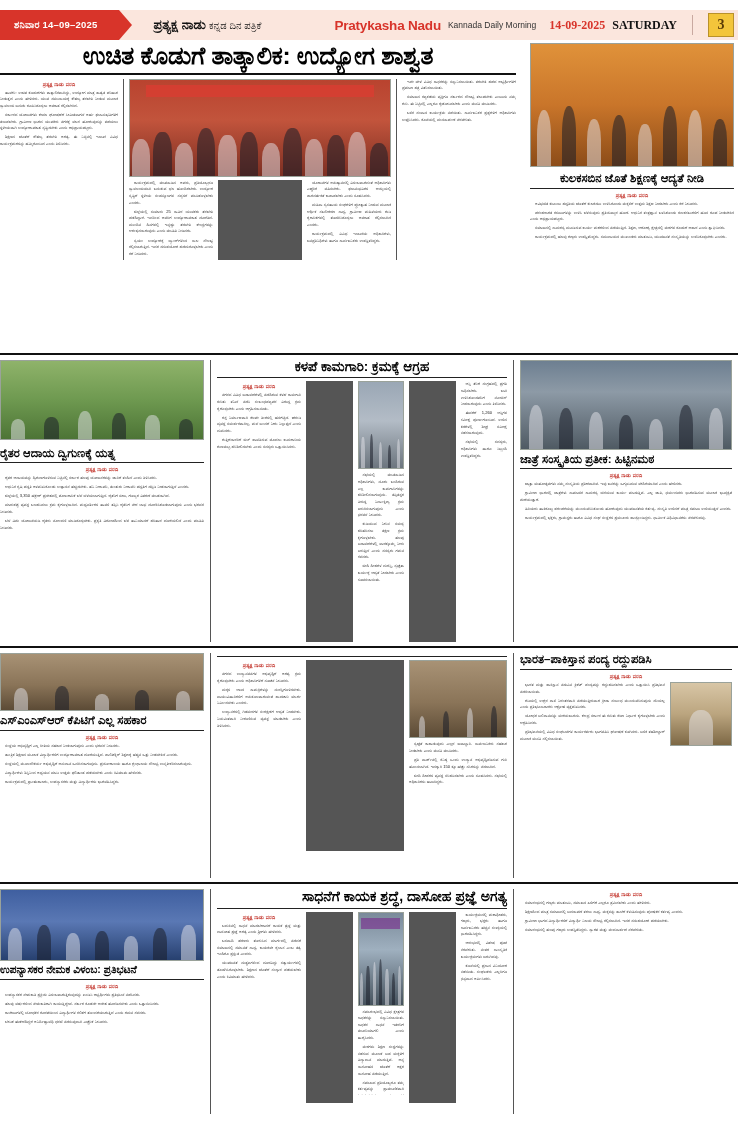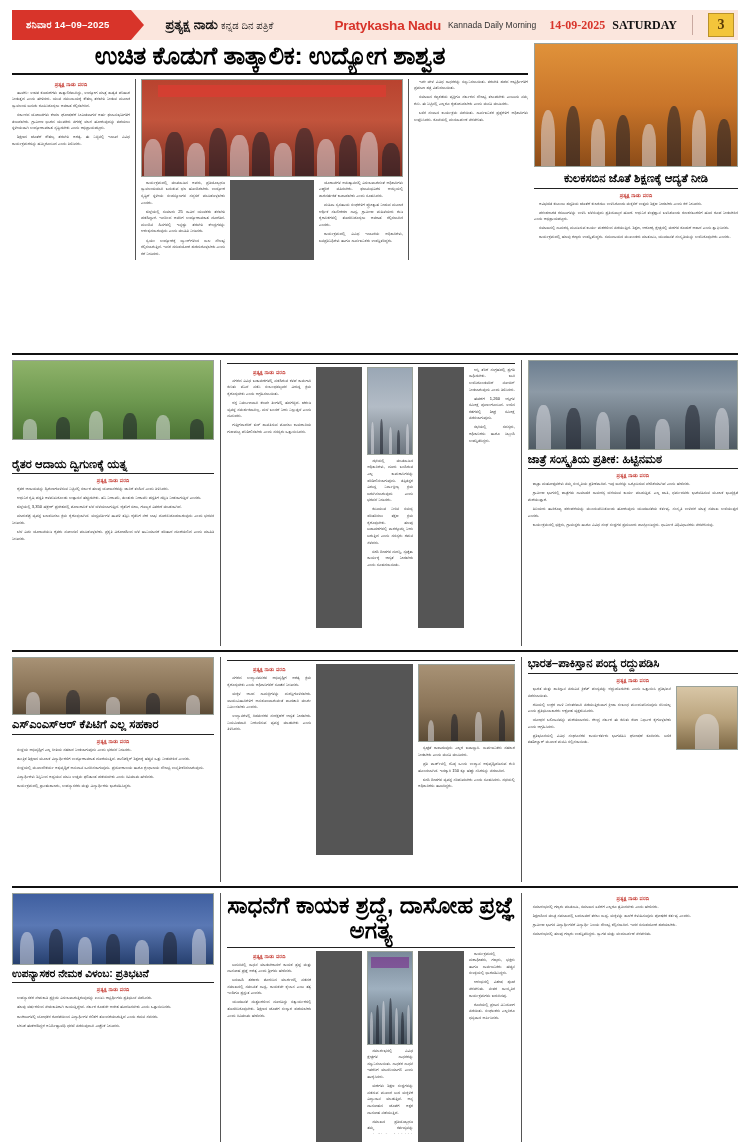--- a/index.html
+++ b/index.html
@@ -3,21 +3,21 @@
 <meta charset="utf-8">
 <style>
   html,body{margin:0;padding:0;}
   body{
     width:750px;height:1147px;
     background:#ffffff;
     font-family:"Liberation Sans", sans-serif;
     color:#111;
     overflow:hidden;
   }
-  .page{position:relative;width:750px;height:1147px;box-sizing:border-box;padding:10px 12px 8px 12px;}
+  .page{position:relative;width:750px;height:1147px;box-sizing:border-box;padding:10px 12px 8px 0;}
 
   
   .masthead{position:relative;height:30px;background:#fbe6dd;display:flex;align-items:center;}
   .mh-date-tab{
     position:relative;background:#d8342a;color:#fff;height:30px;
     display:flex;align-items:center;padding:0 22px 0 14px;
     font-size:9.5px;font-weight:bold;letter-spacing:.2px;white-space:nowrap;
   }
   .mh-date-tab::after{
     content:"";position:absolute;right:-13px;top:0;width:0;height:0;
@@ -59,31 +59,31 @@
   .ph-blue{background:linear-gradient(180deg,#3f5fa0 0%,#5a78b4 45%,#27406f 100%);}
   .ph-group{background:linear-gradient(180deg,#7a8a9a 0%,#9fb0bf 40%,#46525d 100%);}
   .ph-port{background:linear-gradient(180deg,#d8c6a6 0%,#bba57f 50%,#7d6845 100%);}
   .figs{position:absolute;left:0;right:0;bottom:0;height:62%;display:flex;align-items:flex-end;justify-content:space-around;}
   .figs i{display:block;width:7%;background:rgba(25,30,40,.55);border-radius:45% 45% 0 0;}
   .figs i:nth-child(odd){background:rgba(230,230,235,.5);}
   .figs i.s1{height:62%}.figs i.s2{height:74%}.figs i.s3{height:55%}.figs i.s4{height:80%}.figs i.s5{height:68%}
   .bband{position:absolute;top:6%;left:6%;right:6%;height:12%;background:rgba(220,60,50,.75);}
 
   
-  .lead{display:flex;gap:6px;margin-top:3px;}
+  .lead{display:flex;gap:14px;margin-top:3px;}
   .lead-left{width:516px;}
   .lead-right{width:204px;}
   .h1{font-size:24.5px;text-align:center;letter-spacing:-.3px;}
   .h2sub{font-size:10.5px;text-align:center;font-weight:bold;margin-top:3px;color:#111;}
   .lead-cols{display:flex;gap:5px;margin-top:4px;}
   .lc{flex:1;}
 
   .secthl{font-size:11.5px;font-weight:bold;line-height:1.1;}
   .secthl.center{text-align:center;}
-  .bigsecthl{font-size:23px;font-weight:bold;text-align:center;line-height:1.1;}
+  .bigsecthl{font-size:14px;font-weight:bold;text-align:right;line-height:1.1;}
   .midhl{font-size:13.5px;font-weight:bold;text-align:center;line-height:1.1;}
 
   .band{display:flex;gap:6px;margin-top:5px;}
   .col-l{width:204px;}
   .col-m{width:290px;}
   .col-r{width:212px;}
   .two{display:flex;gap:5px;}
   .two>div{flex:1;}
   .three{display:flex;gap:5px;}
   .three>div{flex:1;}
@@ -203,35 +203,36 @@
       <div class="photo ph-field" style="height:78px;">
         <div class="figs" style="height:45%">
           <i class="s3"></i>
             <i class="s1"></i>
             <i class="s4"></i>
             <i class="s2"></i>
             <i class="s5"></i>
             <i class="s3"></i>
         </div>
       </div>
-      <div class="hl secthl" style="margin-top:18px;">ರೈತರ ಆದಾಯ ದ್ವಿಗುಣಕ್ಕೆ ಯತ್ನ</div>
+      <div class="hl secthl" style="margin-top:7px;">ರೈತರ ಆದಾಯ ದ್ವಿಗುಣಕ್ಕೆ ಯತ್ನ</div>
       <div class="rule-thin"></div>
       <div class="byline">ಪ್ರತ್ಯಕ್ಷ ನಾಡು ವರದಿ</div>
       <div class="body-txt" style="height:160px;">
           <p>ರೈತರ ಆದಾಯವನ್ನು ದ್ವಿಗುಣಗೊಳಿಸುವ ನಿಟ್ಟಿನಲ್ಲಿ ಸರ್ಕಾರ ಹಲವು ಯೋಜನೆಗಳನ್ನು ಜಾರಿಗೆ ತಂದಿದೆ ಎಂದು ತಿಳಿಸಿದರು.</p>
           <p>ಆಧುನಿಕ ಕೃಷಿ ಪದ್ಧತಿ ಅಳವಡಿಸಿಕೊಂಡು ಉತ್ಪಾದನೆ ಹೆಚ್ಚಿಸಬೇಕು. ಹನಿ ನೀರಾವರಿ, ತುಂತುರು ನೀರಾವರಿ ಪದ್ಧತಿಗೆ ಸಬ್ಸಿಡಿ ನೀಡಲಾಗುತ್ತಿದೆ ಎಂದರು.</p>
           <p>ಜಿಲ್ಲೆಯಲ್ಲಿ 3,350 ಹೆಕ್ಟೇರ್ ಪ್ರದೇಶದಲ್ಲಿ ತೋಟಗಾರಿಕೆ ಬೆಳೆ ಬೆಳೆಯಲಾಗುತ್ತಿದೆ. ರೈತರಿಗೆ ಬೀಜ, ಗೊಬ್ಬರ ವಿತರಣೆ ಮಾಡಲಾಗಿದೆ.</p>
           <p>ಮಾರುಕಟ್ಟೆ ವ್ಯವಸ್ಥೆ ಬಲಪಡಿಸಲು ಕ್ರಮ ಕೈಗೊಳ್ಳಲಾಗಿದೆ. ಮಧ್ಯವರ್ತಿಗಳ ಹಾವಳಿ ತಪ್ಪಿಸಿ ರೈತರಿಗೆ ನೇರ ಲಾಭ ದೊರಕಿಸಿಕೊಡಲಾಗುವುದು ಎಂದು ಭರವಸೆ ನೀಡಿದರು.</p>
           <p>ಬೆಳೆ ವಿಮೆ ಯೋಜನೆಯಡಿ ರೈತರು ನೋಂದಣಿ ಮಾಡಿಕೊಳ್ಳಬೇಕು. ಪ್ರಕೃತಿ ವಿಕೋಪದಿಂದ ಬೆಳೆ ಹಾನಿಯಾದರೆ ಪರಿಹಾರ ದೊರೆಯಲಿದೆ ಎಂದು ಮಾಹಿತಿ ನೀಡಿದರು.</p>
         </div>
     </div>
 
     <div class="vline"></div>
 
     <div class="col-m">
+      <div class="hl midhl">ಕಳಪೆ ಕಾಮಗಾರಿ: ಕ್ರಮಕ್ಕೆ ಆಗ್ರಹ</div>
       <div class="rule-thin"></div>
       <div class="three">
         <div style="width:84px;flex:none;">
           <div class="byline">ಪ್ರತ್ಯಕ್ಷ ನಾಡು ವರದಿ</div>
           <div class="body-txt" style="height:250px;">
               <p>ನಗರದ ವಿವಿಧ ಬಡಾವಣೆಗಳಲ್ಲಿ ನಡೆದಿರುವ ಕಳಪೆ ಕಾಮಗಾರಿ ಕುರಿತು ತನಿಖೆ ನಡೆಸಿ ಸಂಬಂಧಪಟ್ಟವರ ವಿರುದ್ಧ ಕ್ರಮ ಕೈಗೊಳ್ಳಬೇಕು ಎಂದು ಆಗ್ರಹಿಸಲಾಯಿತು.</p>
               <p>ರಸ್ತೆ ನಿರ್ಮಾಣವಾಗಿ ಕೆಲವೇ ತಿಂಗಳಲ್ಲಿ ಹದಗೆಟ್ಟಿದೆ. ಚರಂಡಿ ವ್ಯವಸ್ಥೆ ಸಮರ್ಪಕವಾಗಿಲ್ಲ. ಮಳೆ ಬಂದರೆ ನೀರು ನಿಲ್ಲುತ್ತದೆ ಎಂದು ದೂರಿದರು.</p>
               <p>ಗುತ್ತಿಗೆದಾರರಿಗೆ ಬಿಲ್ ಪಾವತಿಸುವ ಮೊದಲು ಕಾಮಗಾರಿಯ ಗುಣಮಟ್ಟ ಪರಿಶೀಲಿಸಬೇಕು ಎಂದು ಸದಸ್ಯರು ಒತ್ತಾಯಿಸಿದರು.</p>
             </div>
         </div>

